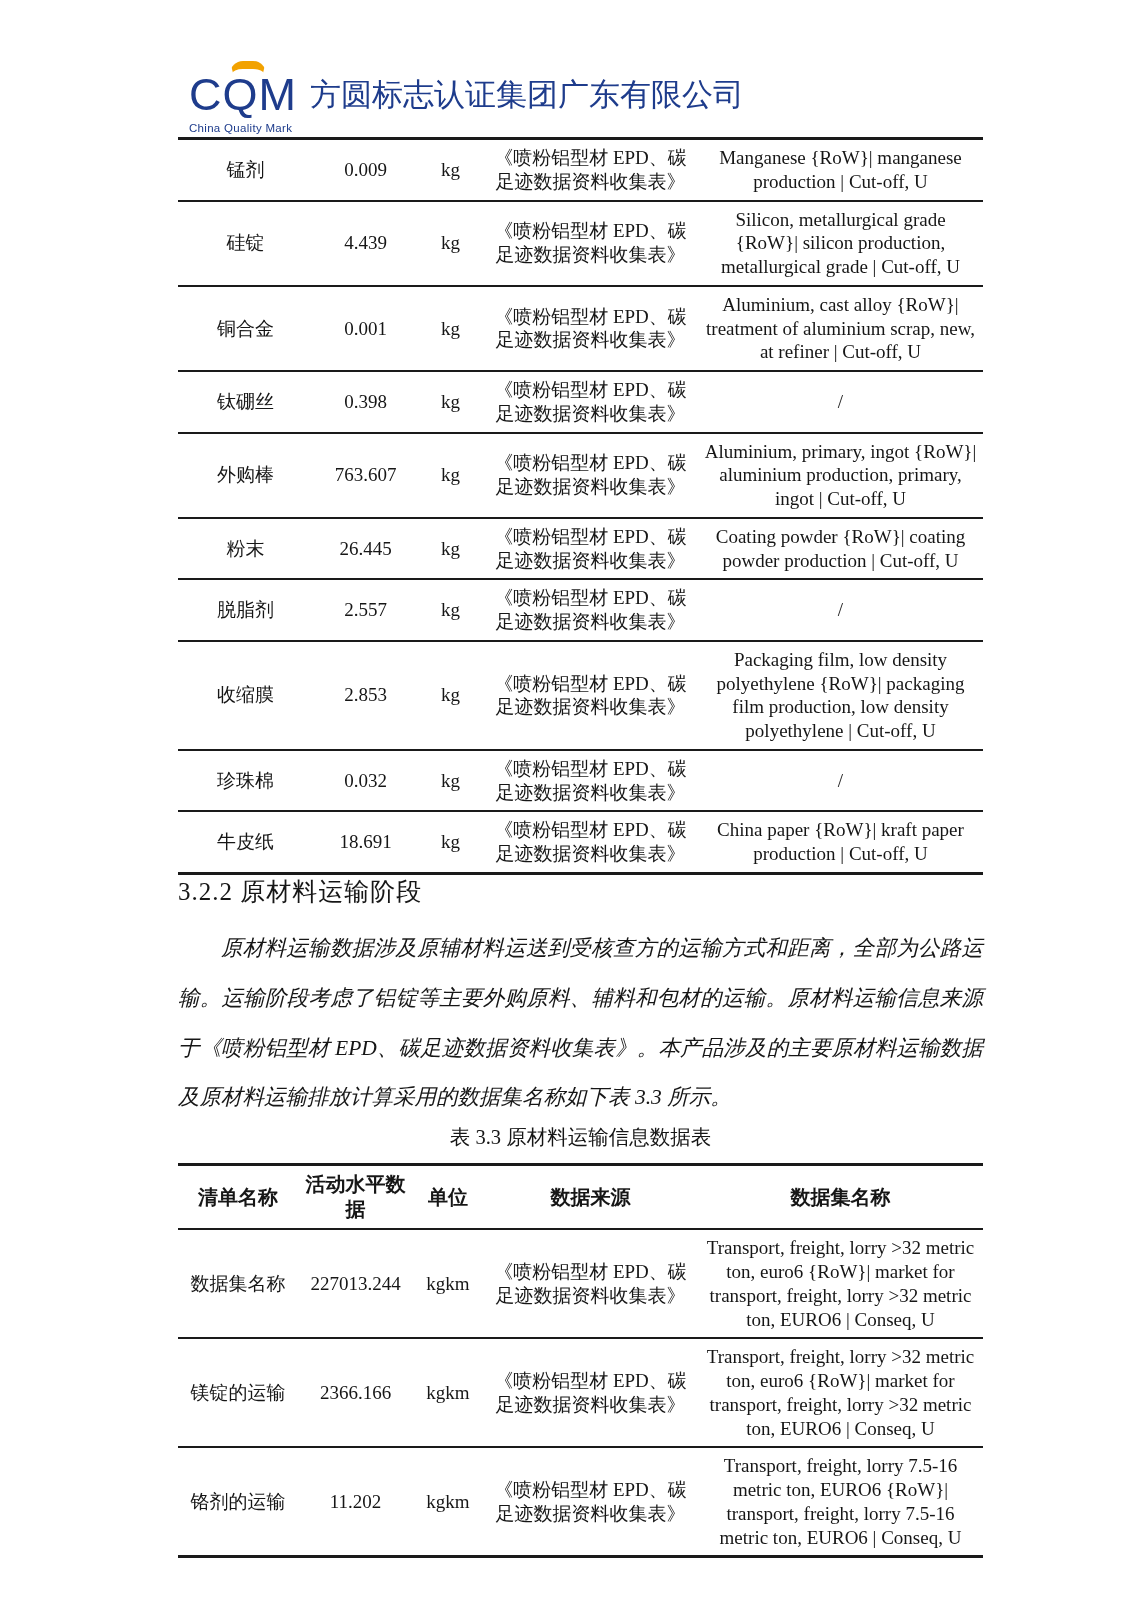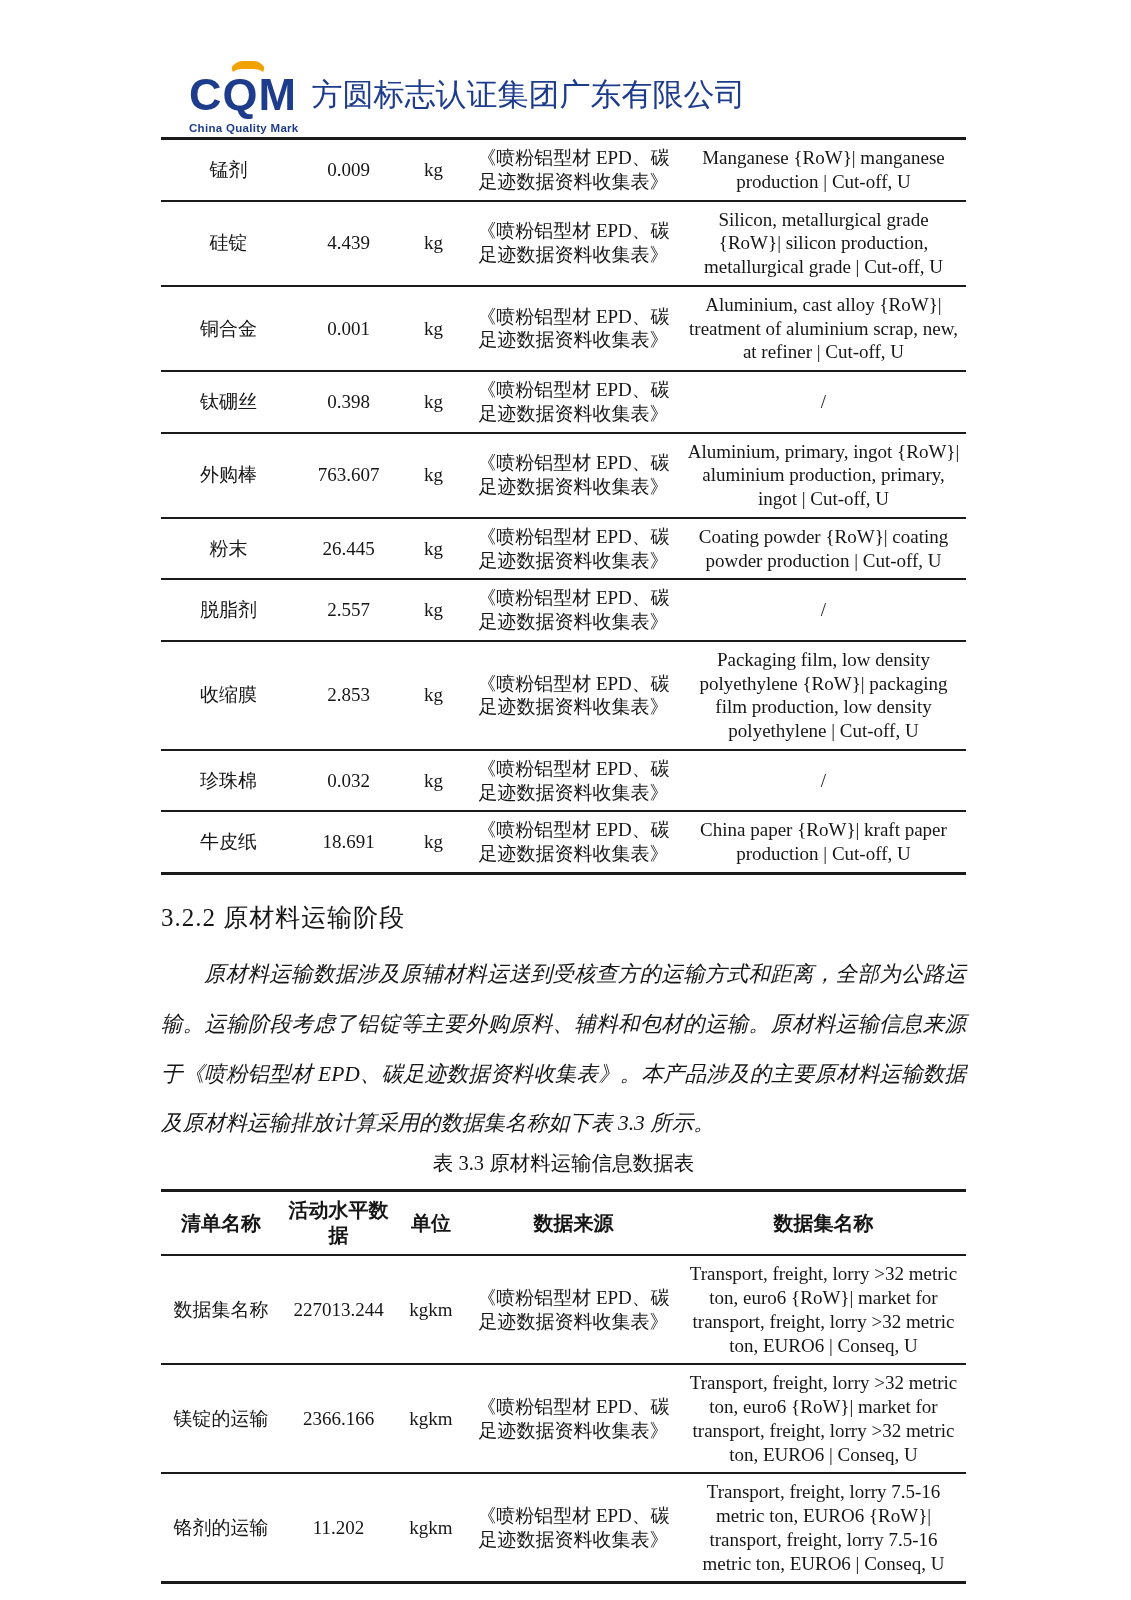--- a/index.html
+++ b/index.html
@@ -15,63 +15,62 @@
   }
 
   
   .header {
     position:absolute; left:189px; top:60px;
     display:flex; align-items:flex-start;
   }
   .logo-block { position:relative; padding-top:12px; }
   .logo-text {
     font-family:"Liberation Sans","DejaVu Sans",sans-serif;
-    font-weight:bold; font-size:45px; line-height:1;
+    font-weight:normal; font-size:45px; line-height:1;
     color:#1e3c8c; letter-spacing:1px;
   }
   .logo-arc {
     position:absolute; top:1px; left:41px;
     width:36px; height:13px;
     border-top:8px solid #f2a200;
     border-left:2px solid transparent;
     border-right:2px solid transparent;
     border-radius:18px 18px 0 0;
   }
   .logo-sub {
     font-family:"Liberation Sans","DejaVu Sans",sans-serif;
-    font-size:11.5px; font-weight:bold; color:#1e3c8c;
+    font-size:11.5px; font-weight:normal; color:#1e3c8c;
     margin-top:5px; letter-spacing:0.3px; white-space:nowrap;
   }
   .company-name {
     font-family:"Liberation Sans","DejaVu Sans",sans-serif;
     font-weight:normal; font-size:31px; color:#1e3c8c;
     margin-left:13px; padding-top:14px; white-space:nowrap;
   }
 
   
-  .content { position:absolute; left:161px; top:137px; width:805px; }
+  .content { position:absolute; left:178px; top:137px; width:805px; }
 
   
   table.doc-table {
     width:805px; border-collapse:collapse; table-layout:fixed;
     border-top:3px solid #1a1a1a; border-bottom:3px solid #1a1a1a;
   }
   table.doc-table td, table.doc-table th {
     text-align:center; vertical-align:middle;
     font-size:19px; line-height:1.25;
     padding:6px 4px;
     font-weight:normal;
     word-wrap:break-word;
   }
   table.doc-table tbody tr + tr td { border-top:2px solid #1a1a1a; }
   table.doc-table thead th { border-bottom:2px solid #1a1a1a; font-weight:bold; font-size:20px; }
 
   
   .section-heading {
-    margin-top:26px;
     font-size:25px; font-weight:normal; letter-spacing:1px;
   }
   .body-paragraph {
     margin-top:16px;
     font-size:21.5px; line-height:2.32;
     text-indent:2em; text-align:justify;font-style:italic;
   }
   .table-caption {
     margin-top:0; margin-bottom:12px;
     text-align:center; font-size:20.5px;

